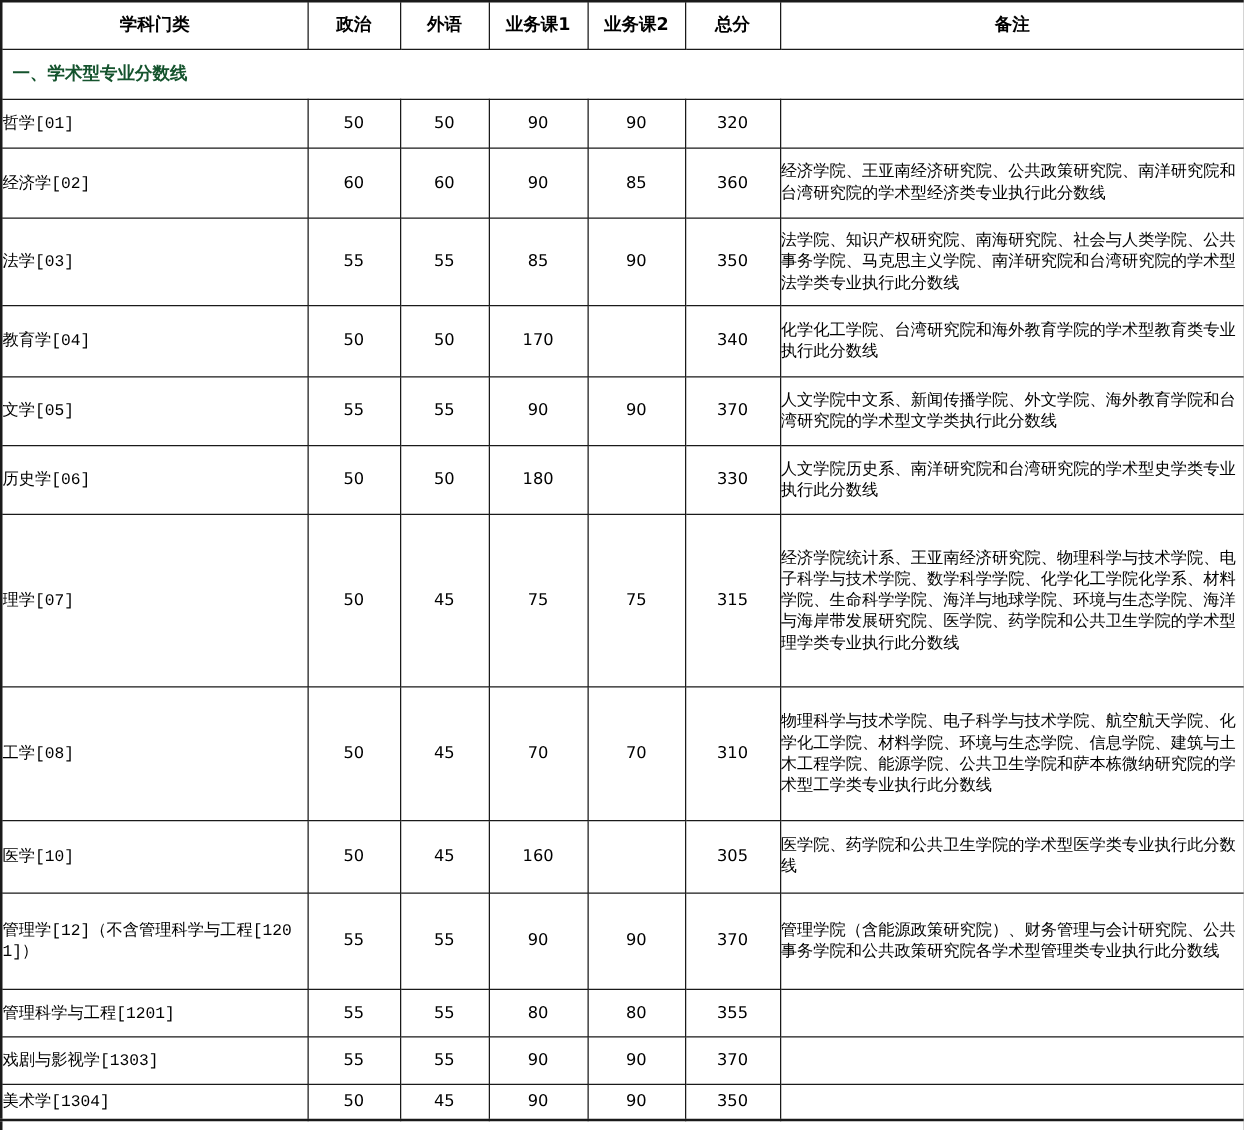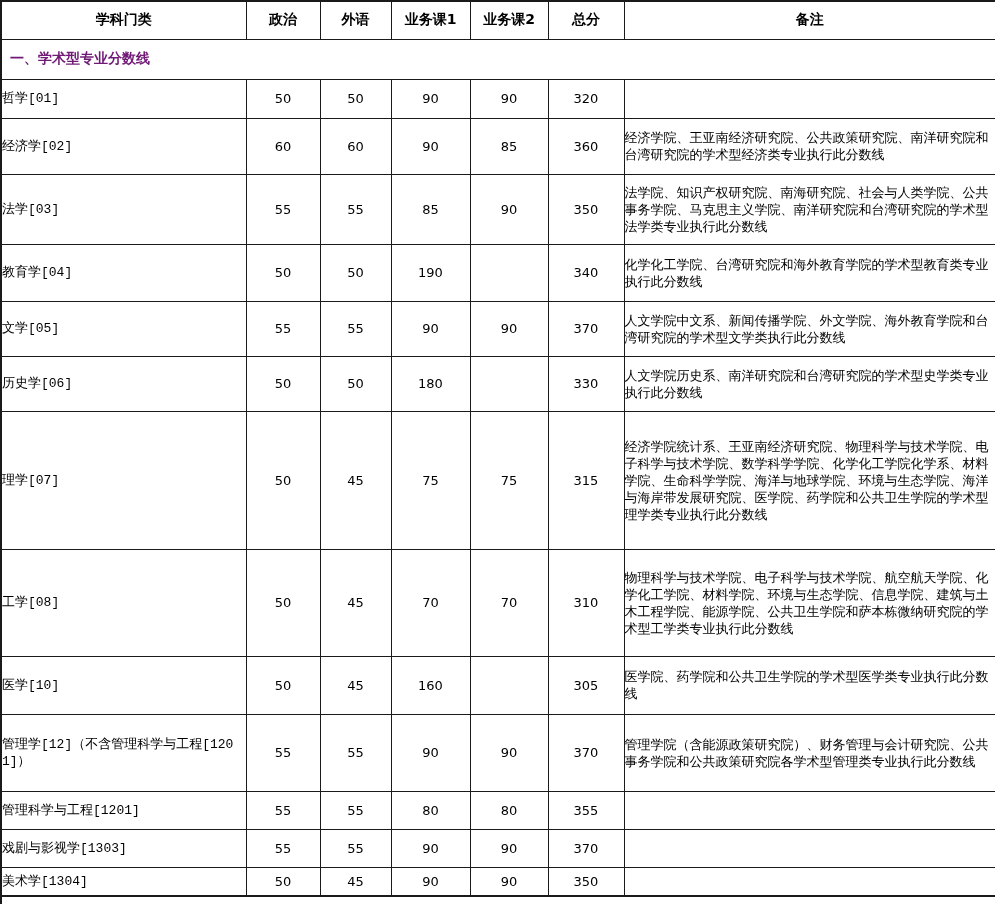--- a/index.html
+++ b/index.html
@@ -33,21 +33,21 @@
     word-break: break-all;
   }
   tr.header-row th {
     font-weight: bold;
     font-size: 14px;
     text-align: center;
   }
   tr.section-row td {
     font-weight: bold;
     font-size: 14px;
-    color: #701a75;
+    color: #14532d;
     text-align: left;
     padding-left: 8px;
   }
   td.cat {
     text-align: left;
     padding: 2px 6px 2px 7px;
     line-height: 17px;
     font-family: Liberation Mono, monospace;
   }
   td.num {
@@ -119,21 +119,21 @@
     <td class="num">85</td>
     <td class="num">90</td>
     <td class="num">350</td>
     <td class="remark">法学院、知识产权研究院、南海研究院、社会与人类学院、公共事务学院、马克思主义学院、南洋研究院和台湾研究院的学术型法学类专业执行此分数线</td>
   </tr>
 
   <tr class="data-row" style="height: 57px;">
     <td class="cat">教育学[04]</td>
     <td class="num">50</td>
     <td class="num">50</td>
-    <td class="num">190</td>
+    <td class="num">170</td>
     <td class="num"></td>
     <td class="num">340</td>
     <td class="remark">化学化工学院、台湾研究院和海外教育学院的学术型教育类专业执行此分数线</td>
   </tr>
 
   <tr class="data-row" style="height: 55px;">
     <td class="cat">文学[05]</td>
     <td class="num">55</td>
     <td class="num">55</td>
     <td class="num">90</td>

